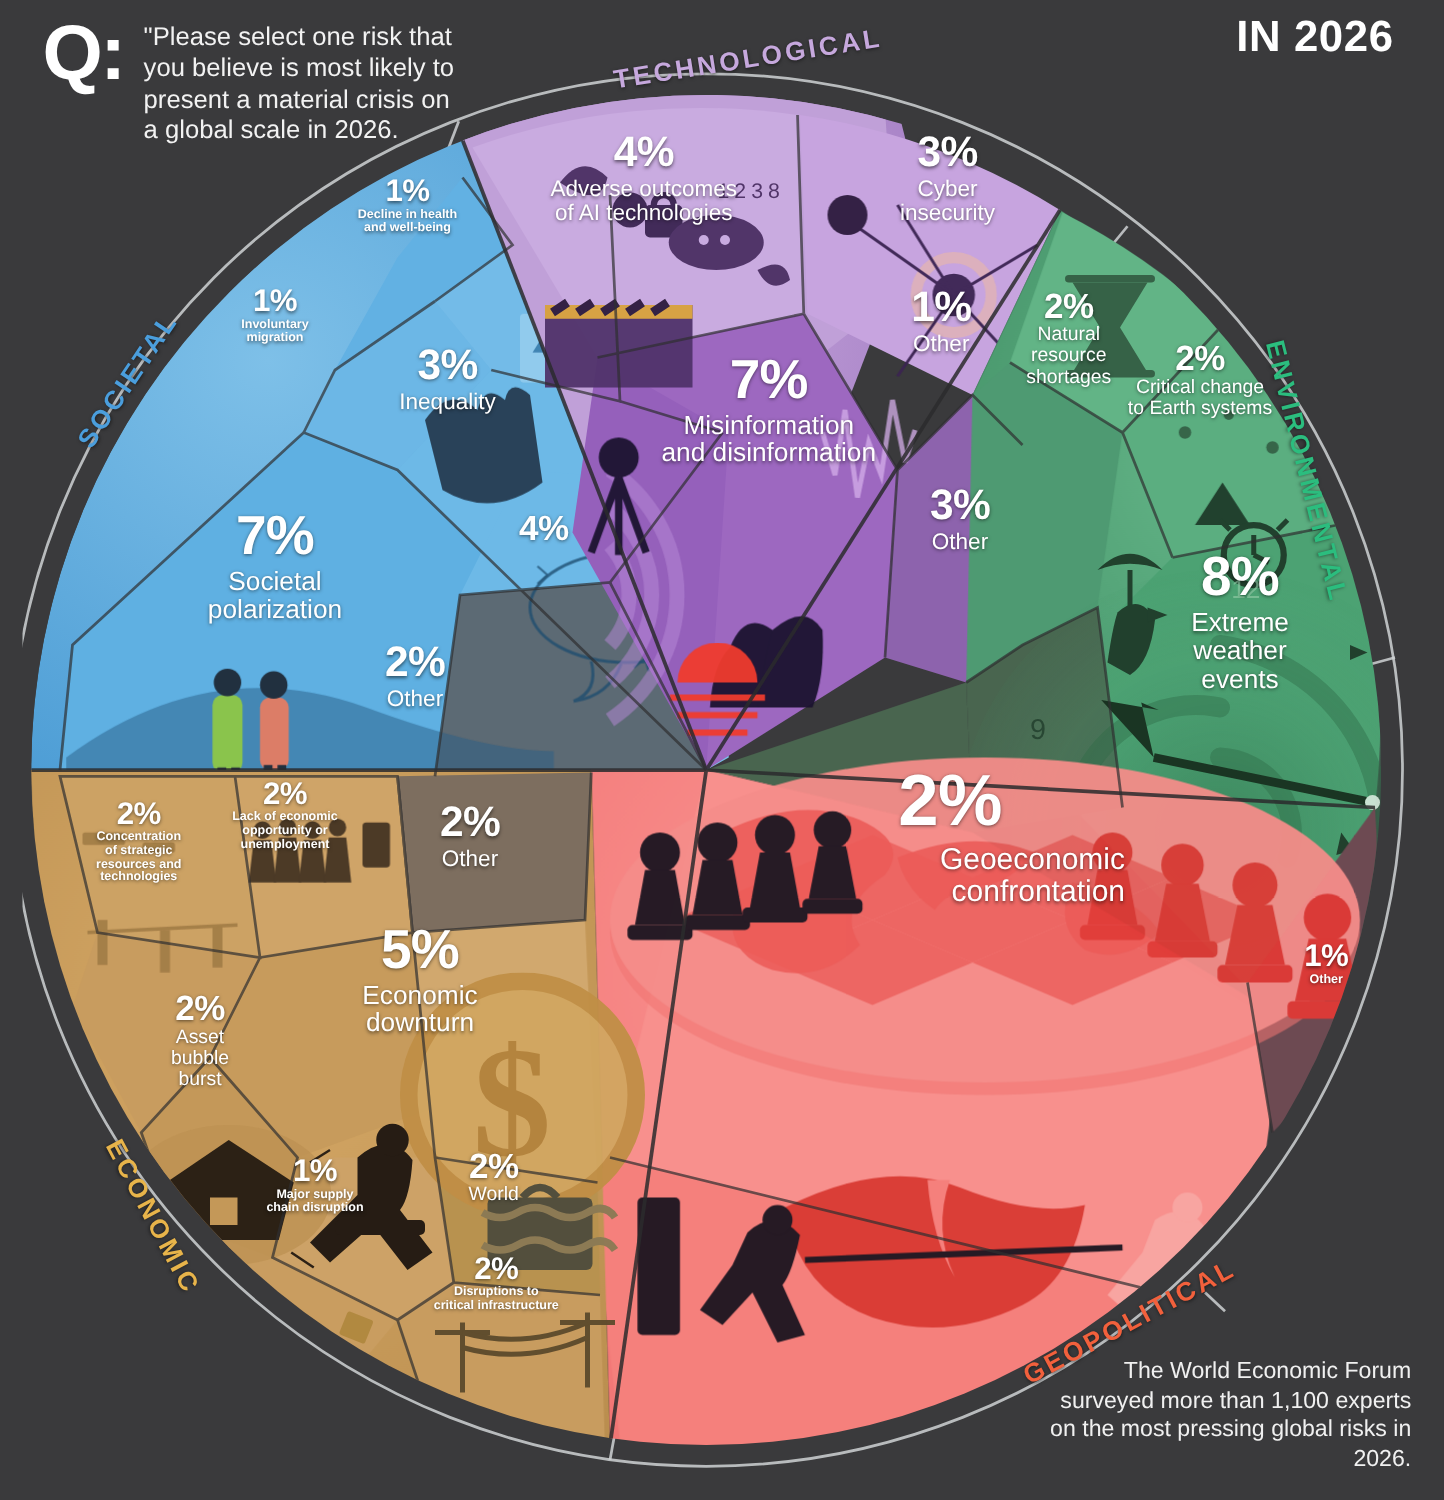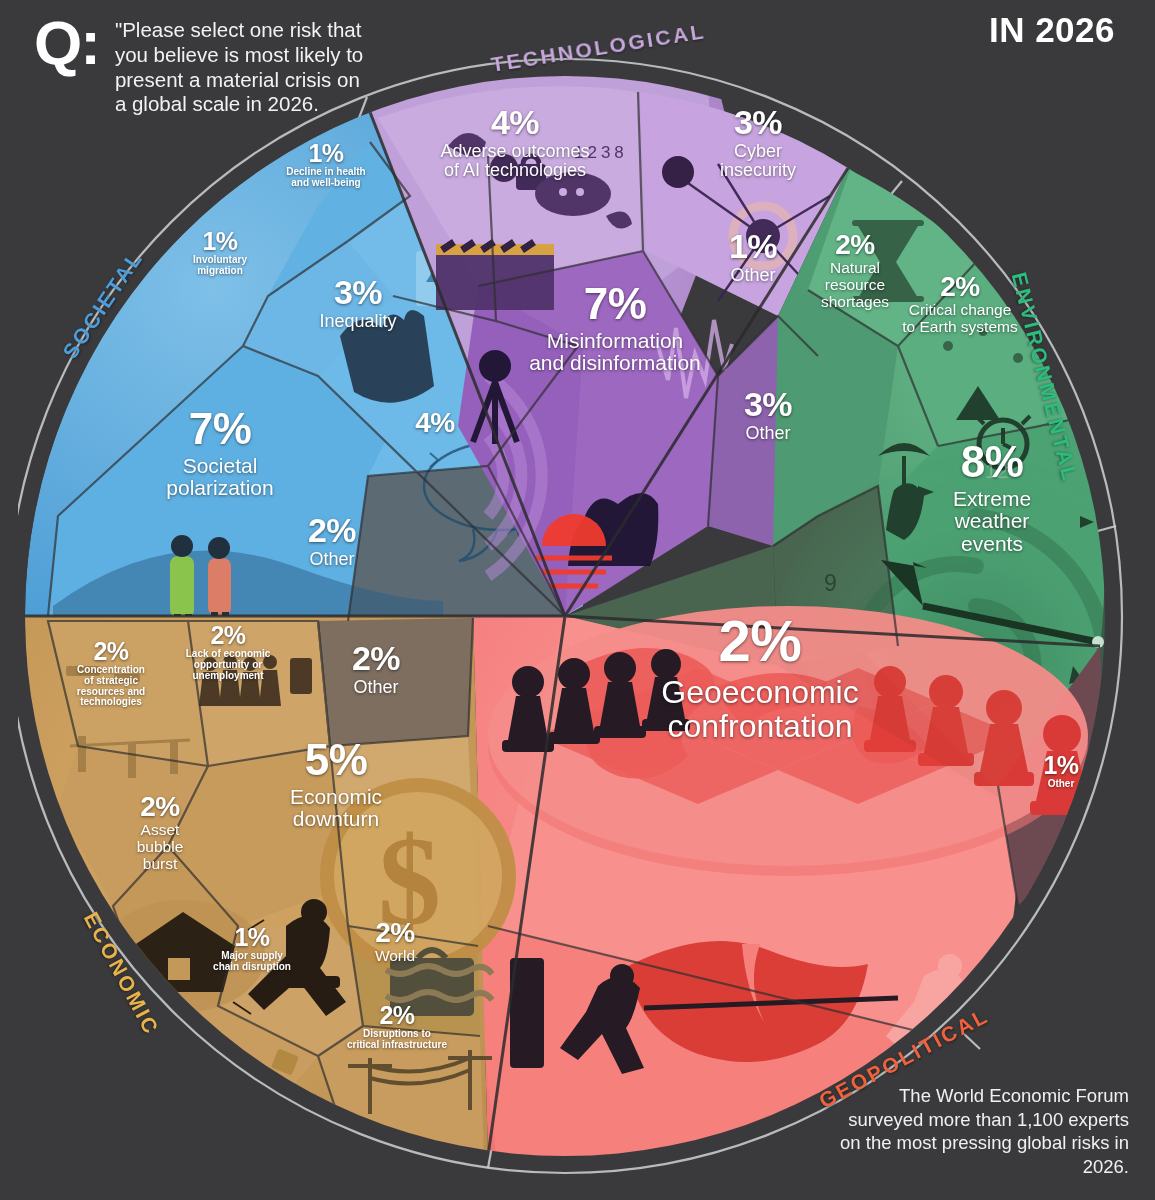--- a/index.html
+++ b/index.html
@@ -41,21 +41,21 @@
     position:absolute; text-align:center; color:#fff;
     text-shadow:0 1px 3px rgba(0,0,0,.55);
     line-height:1.08; pointer-events:none;
   }
   .lbl .pct {
     display:block; font-weight:700; letter-spacing:-0.5px;
   }
   .lbl .nm { display:block; font-weight:400; }
 
   .sz-xl .pct { font-size:58px; }
-  .sz-xl .nm  { font-size:32px; margin-top:2px; }
+  .sz-xl .nm  { font-size:24px; margin-top:2px;text-align:right; }
   .sz-lg .pct { font-size:44px; }
   .sz-lg .nm  { font-size:21px; margin-top:2px; }
   .sz-md .pct { font-size:34px; }
   .sz-md .nm  { font-size:18px; margin-top:1px; }
   .sz-sm .pct { font-size:28px; }
   .sz-sm .nm  { font-size:15.5px; }
   .sz-xs .pct { font-size:25px; }
   .sz-xs .nm  { font-size:10px;font-weight:bold; }
 
   

